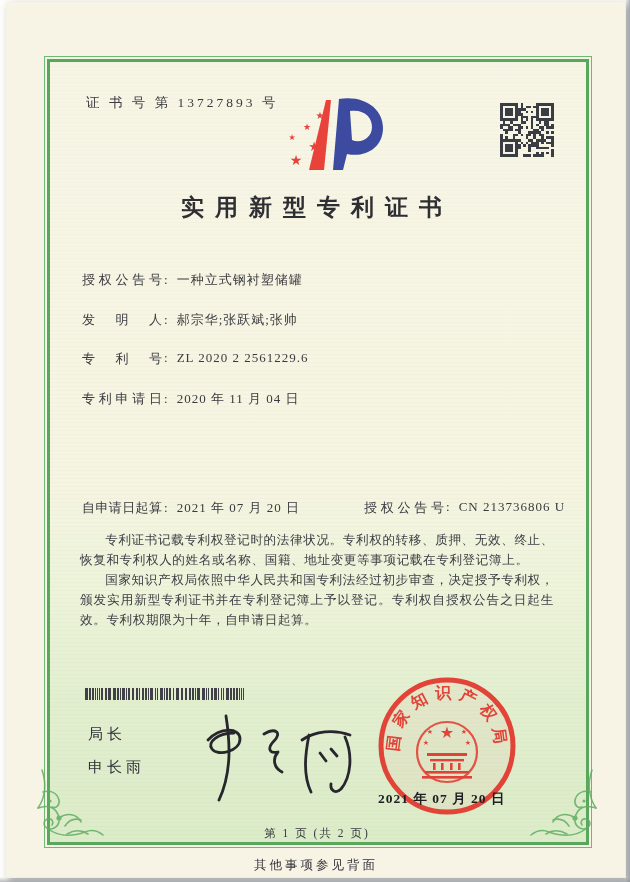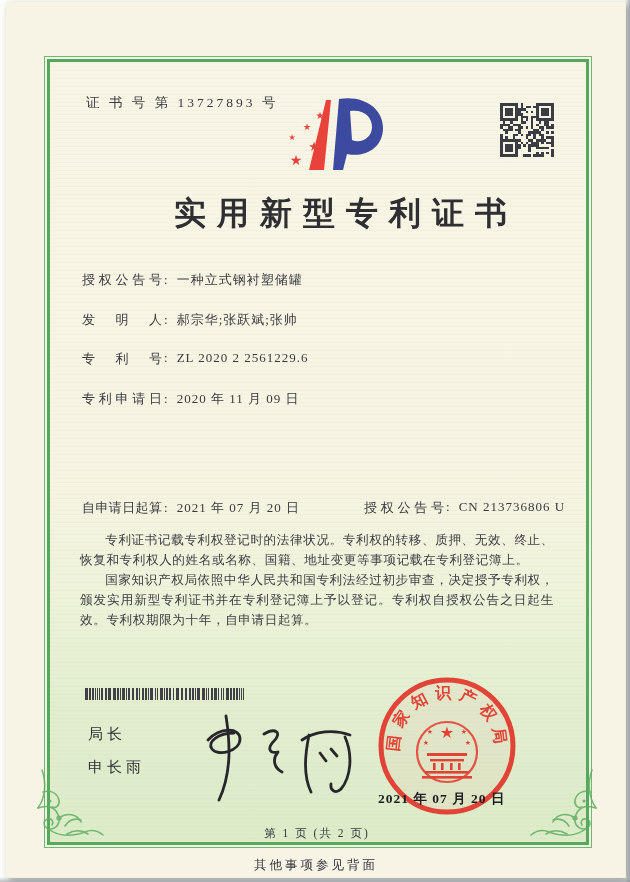--- a/index.html
+++ b/index.html
@@ -27,21 +27,21 @@
   .frame-inner::after{content:"";position:absolute;inset:0;
        background:repeating-linear-gradient(180deg,rgba(150,200,150,.07) 0 1px,rgba(255,255,255,0) 1px 4px);}
   .corner{position:absolute;z-index:3;}
   .corner-br{transform:scaleX(-1);}
   
   .cert-no{position:absolute;left:80px;top:92px;font-size:13.5px;letter-spacing:3px;
        color:#3a3a40;z-index:3;}
   .logo{position:absolute;left:256px;top:92px;z-index:3;}
   .qr{position:absolute;left:494px;top:101px;z-index:3;}
   .title{position:absolute;left:38px;top:190px;width:546px;text-align:center;
-       font-size:32px;font-weight:bold;letter-spacing:11px;color:#2e2e33;z-index:3;margin-left:29px;}
+       font-size:23px;font-weight:bold;letter-spacing:11px;color:#2e2e33;z-index:3;}
   .field-row{position:absolute;left:76px;height:18px;font-size:13px;color:#3a3a40;
        white-space:nowrap;z-index:3;}
   .flabel{display:inline-block;width:80px;text-align:justify;text-align-last:justify;
        vertical-align:top;}
   .fcolon{margin:0 9px 0 2px;}
   .fvalue{letter-spacing:1px;}
   .field-2nd{position:absolute;left:282px;top:0;}
   .paras{position:absolute;left:74px;top:528px;width:474px;z-index:3;color:#3d3d44;}
   .para{margin:0;font-size:12.6px;line-height:20px;text-align:justify;text-indent:2em;
        letter-spacing:.6px;}
@@ -357,21 +357,21 @@
     <div class="field-row" style="top:269px">
       <span class="flabel">授权公告号</span><span class="fcolon">:</span><span class="fvalue">一种立式钢衬塑储罐</span>
     </div>
     <div class="field-row" style="top:309px">
       <span class="flabel">发 明 人</span><span class="fcolon">:</span><span class="fvalue">郝宗华;张跃斌;张帅</span>
     </div>
     <div class="field-row" style="top:348px">
       <span class="flabel">专 利 号</span><span class="fcolon">:</span><span class="fvalue">ZL 2020 2 2561229.6</span>
     </div>
     <div class="field-row" style="top:388px">
-      <span class="flabel">专利申请日</span><span class="fcolon">:</span><span class="fvalue">2020 年 11 月 09 日</span>
+      <span class="flabel">专利申请日</span><span class="fcolon">:</span><span class="fvalue">2020 年 11 月 04 日</span>
     </div>
     <div class="field-row" style="top:497px;width:480px">
       <span>
         <span class="flabel">自申请日起算</span><span class="fcolon">:</span><span class="fvalue">2021 年 07 月 20 日</span>
       </span>
       <span class="field-2nd">
         <span class="flabel">授权公告号</span><span class="fcolon">:</span><span class="fvalue">CN 213736806 U</span>
       </span>
     </div>
 

